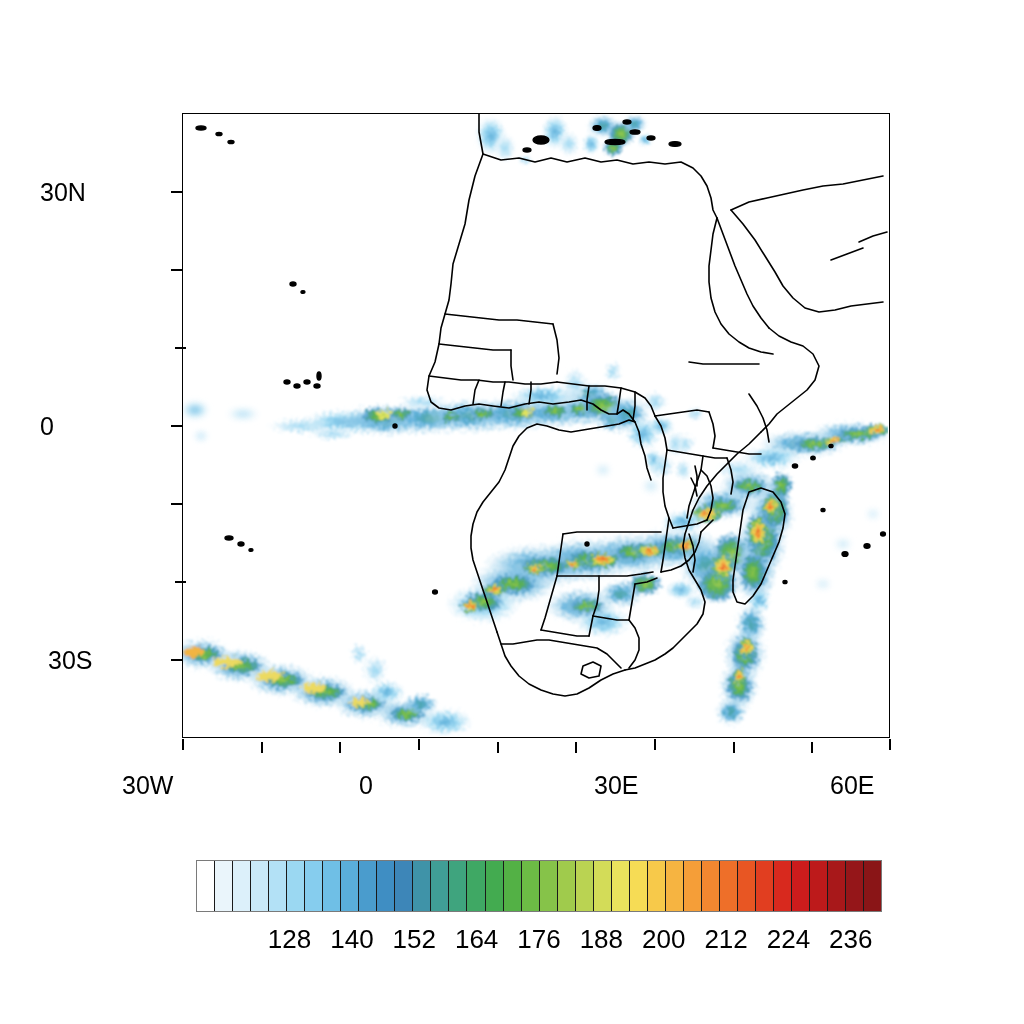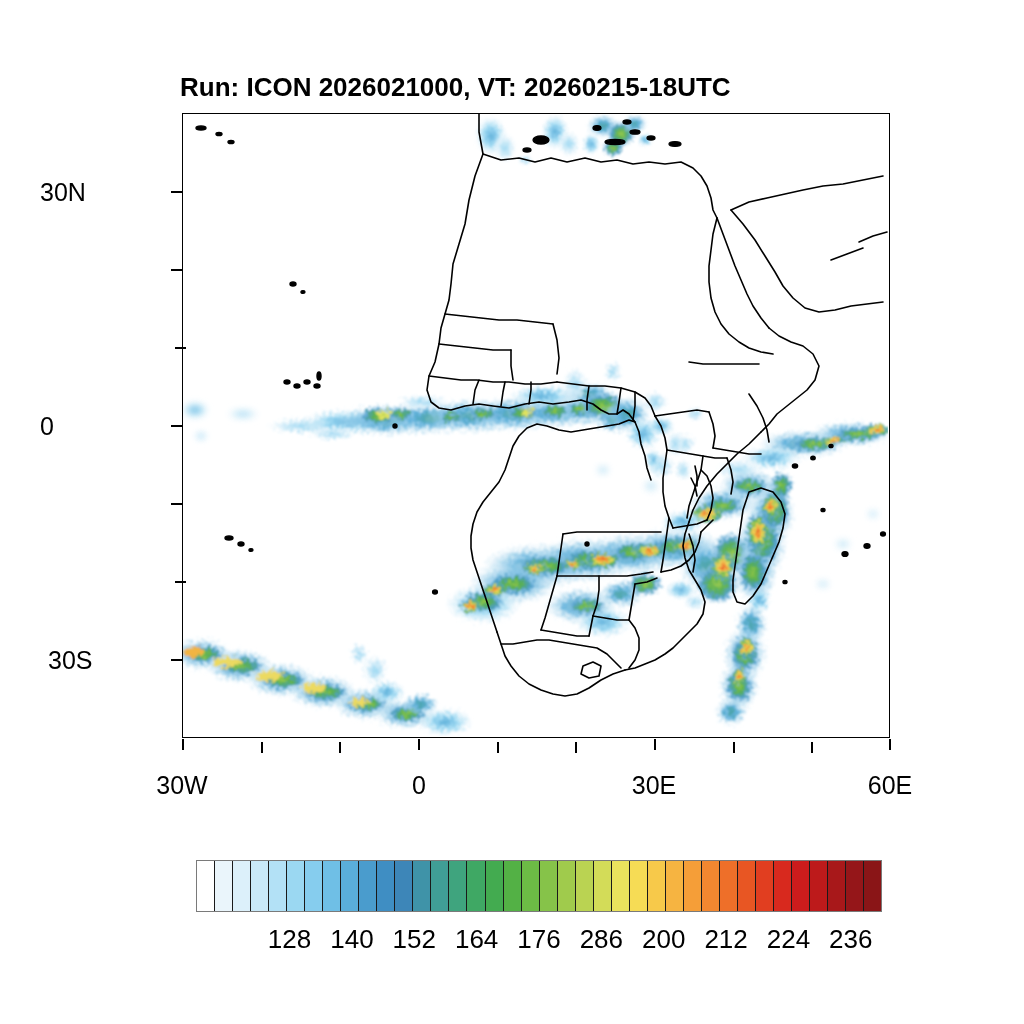--- a/index.html
+++ b/index.html
@@ -66,21 +66,21 @@
   .tick-y { height: 1.5px; width: 11px; }
 
   .axlabel {
     position: absolute;
     font-size: 25px;
     color: #000;
     white-space: nowrap;
     font-family: "Liberation Sans", sans-serif;
   }
   .axlabel-y { text-align: left; }
-  .axlabel-x { text-align: center; }
+  .axlabel-x { }
 
   
   #cbar-wrap {
     position: absolute;
     left: 196px;
     top: 820px;
     width: 686px;
     height: 52px;
     margin-top: 40px;
   }
@@ -108,21 +108,20 @@
     transform: translateX(-50%);
     white-space: nowrap;
     top: 64px;
   }
 </style>
 </head>
 <body>
 
 <div id="root">
 
-  <div class="title-sub">Run: ICON 2026021000,  VT: 20260215-18UTC</div>
 
   <div id="plot">
     <svg width="705" height="622" viewBox="0 0 705 622">
       <defs>
         <clipPath id="frameClip">
             <rect x="0" y="0" width="705" height="622"></rect>
           </clipPath>
 
         <radialGradient id="gGreenCore" cx="50%" cy="50%" r="50%">
           <stop offset="0%" stop-color="#9ecb46"></stop>
@@ -585,20 +584,20 @@
         <div class="cell" style="background: rgb(189, 26, 27);"></div>
         <div class="cell" style="background: rgb(168, 24, 26);"></div>
         <div class="cell" style="background: rgb(149, 22, 25);"></div>
         <div class="cell" style="background: rgb(138, 21, 23);"></div>
       </div>
   <div class="cbar-tick-label" style="left: 93.5455px;">128</div>
       <div class="cbar-tick-label" style="left: 155.909px;">140</div>
       <div class="cbar-tick-label" style="left: 218.273px;">152</div>
       <div class="cbar-tick-label" style="left: 280.636px;">164</div>
       <div class="cbar-tick-label" style="left: 343px;">176</div>
-      <div class="cbar-tick-label" style="left: 405.364px;">286</div>
+      <div class="cbar-tick-label" style="left: 405.364px;">188</div>
       <div class="cbar-tick-label" style="left: 467.727px;">200</div>
       <div class="cbar-tick-label" style="left: 530.091px;">212</div>
       <div class="cbar-tick-label" style="left: 592.455px;">224</div>
       <div class="cbar-tick-label" style="left: 654.818px;">236</div>
     </div>
 
 </div>
 
 </body></html>

